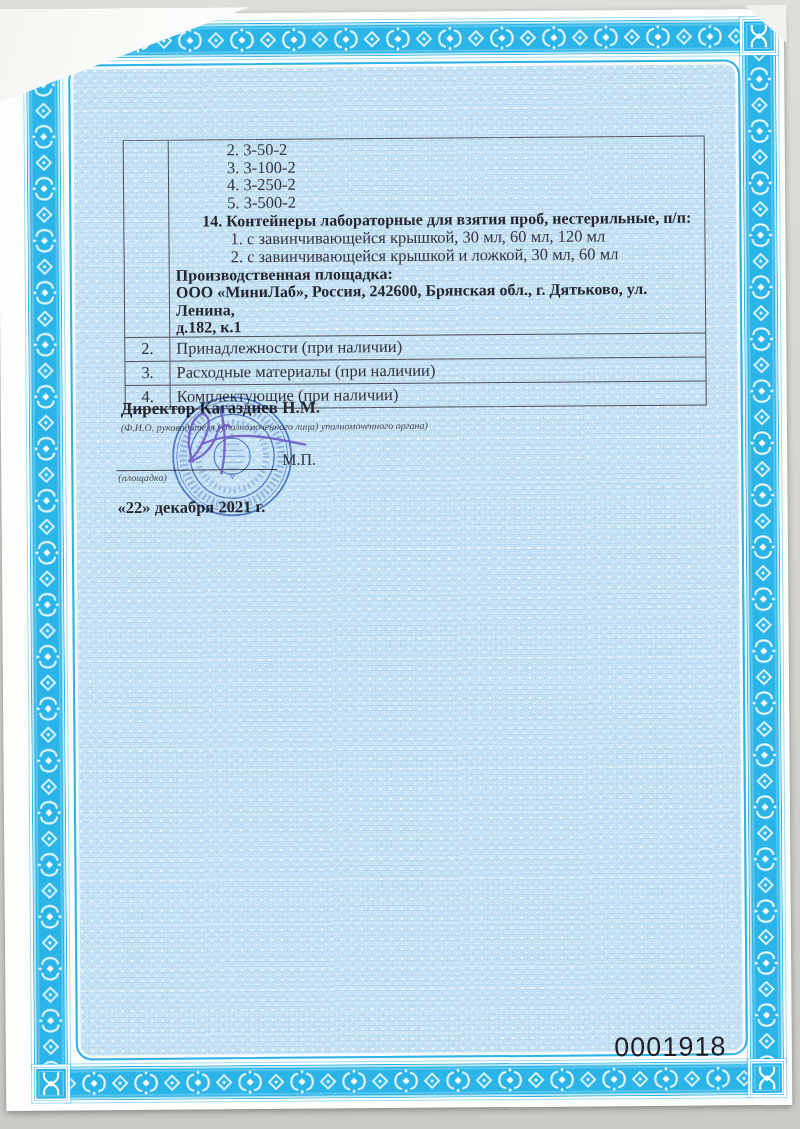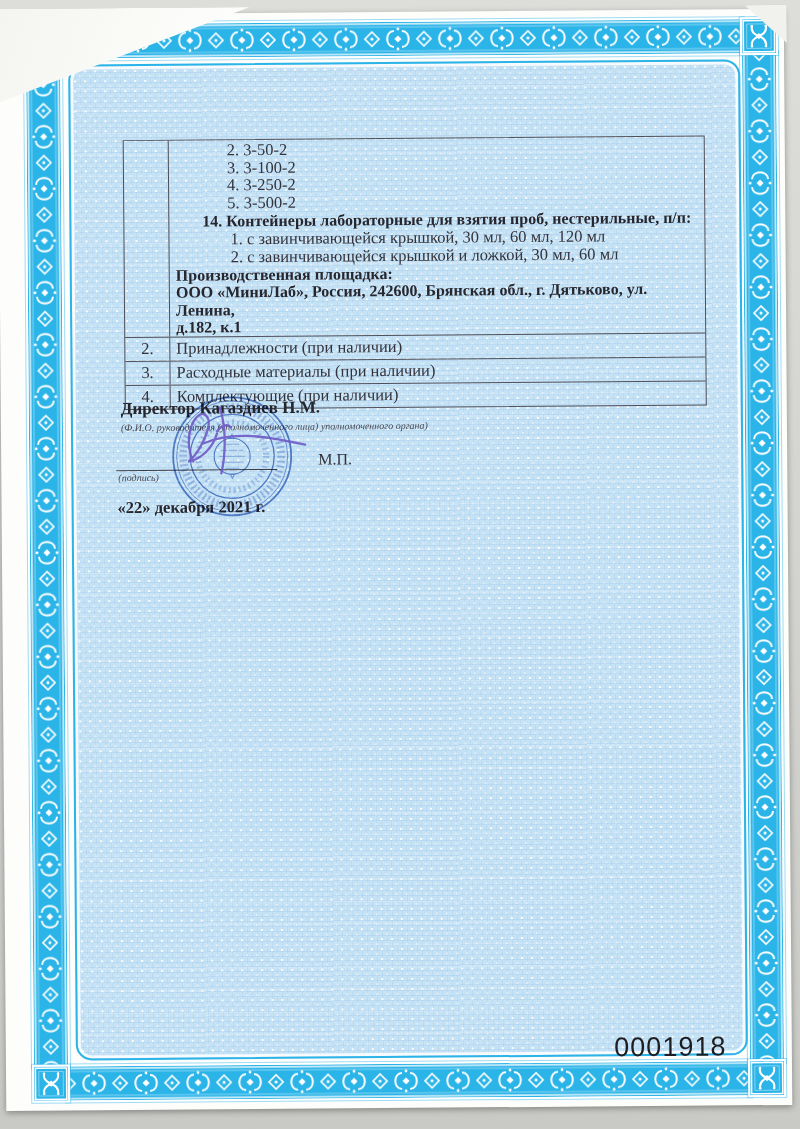--- a/index.html
+++ b/index.html
@@ -52,21 +52,21 @@
   .tcell{flex:1 1 auto;padding:1px 4px 1px 6px;}
   .trow-small .tcell{padding-top:1px;padding-bottom:2px;}
   .v-line{line-height:17.7px;margin-left:52px;}
   .item14{line-height:18px;margin-left:27px;font-weight:bold;font-size:16px;color:#26262e;}
   .sub-line{line-height:18px;margin-left:55px;}
   .prod-line{line-height:17.4px;font-weight:bold;color:#26262e;font-size:16px;}
   
   .director{position:absolute;left:48px;top:333px;font-weight:bold;font-size:17px;color:#26262e;}
   .director-note{position:absolute;left:48px;top:356px;font-style:italic;font-size:10px;color:#4a4a55;}
   .sig-underline{position:absolute;left:43px;top:404px;width:161px;height:0;border-bottom:1.4px solid #3c3c46;}
-  .mp{position:absolute;left:209px;top:386px;font-size:16px;color:#33333c;margin-left:36px;}
+  .mp{position:absolute;left:209px;top:386px;font-size:16px;color:#33333c;}
   .podpis-note{position:absolute;left:45px;top:406px;font-style:italic;font-size:10px;color:#4a4a55;}
   .date-line{position:absolute;left:44px;top:432px;font-weight:bold;font-size:16.5px;color:#26262e;}
   .stamp{position:absolute;left:84px;top:316px;width:150px;height:150px;mix-blend-mode:multiply;opacity:.8;}
   .ink{position:absolute;left:100px;top:336px;width:148px;height:86px;opacity:.9;}
   
   .serial{
     position:absolute;left:520px;top:970px;width:145px;text-align:center;
     font-family:"Liberation Sans", sans-serif;font-size:27px;color:#1e1e22;letter-spacing:1px;
   }
   
@@ -210,21 +210,21 @@
       <div class="trow trow-small">
         <div class="tnum">4.</div>
         <div class="tcell">Комплектующие (при наличии)</div>
       </div>
     </div>
 
     <div class="director">Директор Кагаздиев Н.М.</div>
     <div class="director-note">(Ф.И.О. руководителя (уполномоченного лица) уполномоченного органа)</div>
     <div class="sig-underline"></div>
     <div class="mp">М.П.</div>
-    <div class="podpis-note">(подпись)</div>
+    <div class="podpis-note">(площадка)</div>
     <div class="date-line">«22» декабря 2021 г.</div>
 
     <svg class="stamp" viewBox="0 0 150 150">
       <g stroke="#3f6cc0" fill="none">
         <circle cx="75" cy="75" r="59" stroke-width="1.8"></circle>
         <circle cx="75" cy="75" r="55.5" stroke-width=".8"></circle>
         <circle cx="75" cy="75" r="42" stroke-width="1.3"></circle>
         <circle cx="75" cy="75" r="49" stroke-width="8" stroke-dasharray="2.1 2.7" opacity=".42"></circle>
         <circle cx="75" cy="75" r="34" stroke-width="6" stroke-dasharray="2 3" opacity=".35"></circle>
         <circle cx="75" cy="75" r="18" stroke-width="1.1"></circle>

